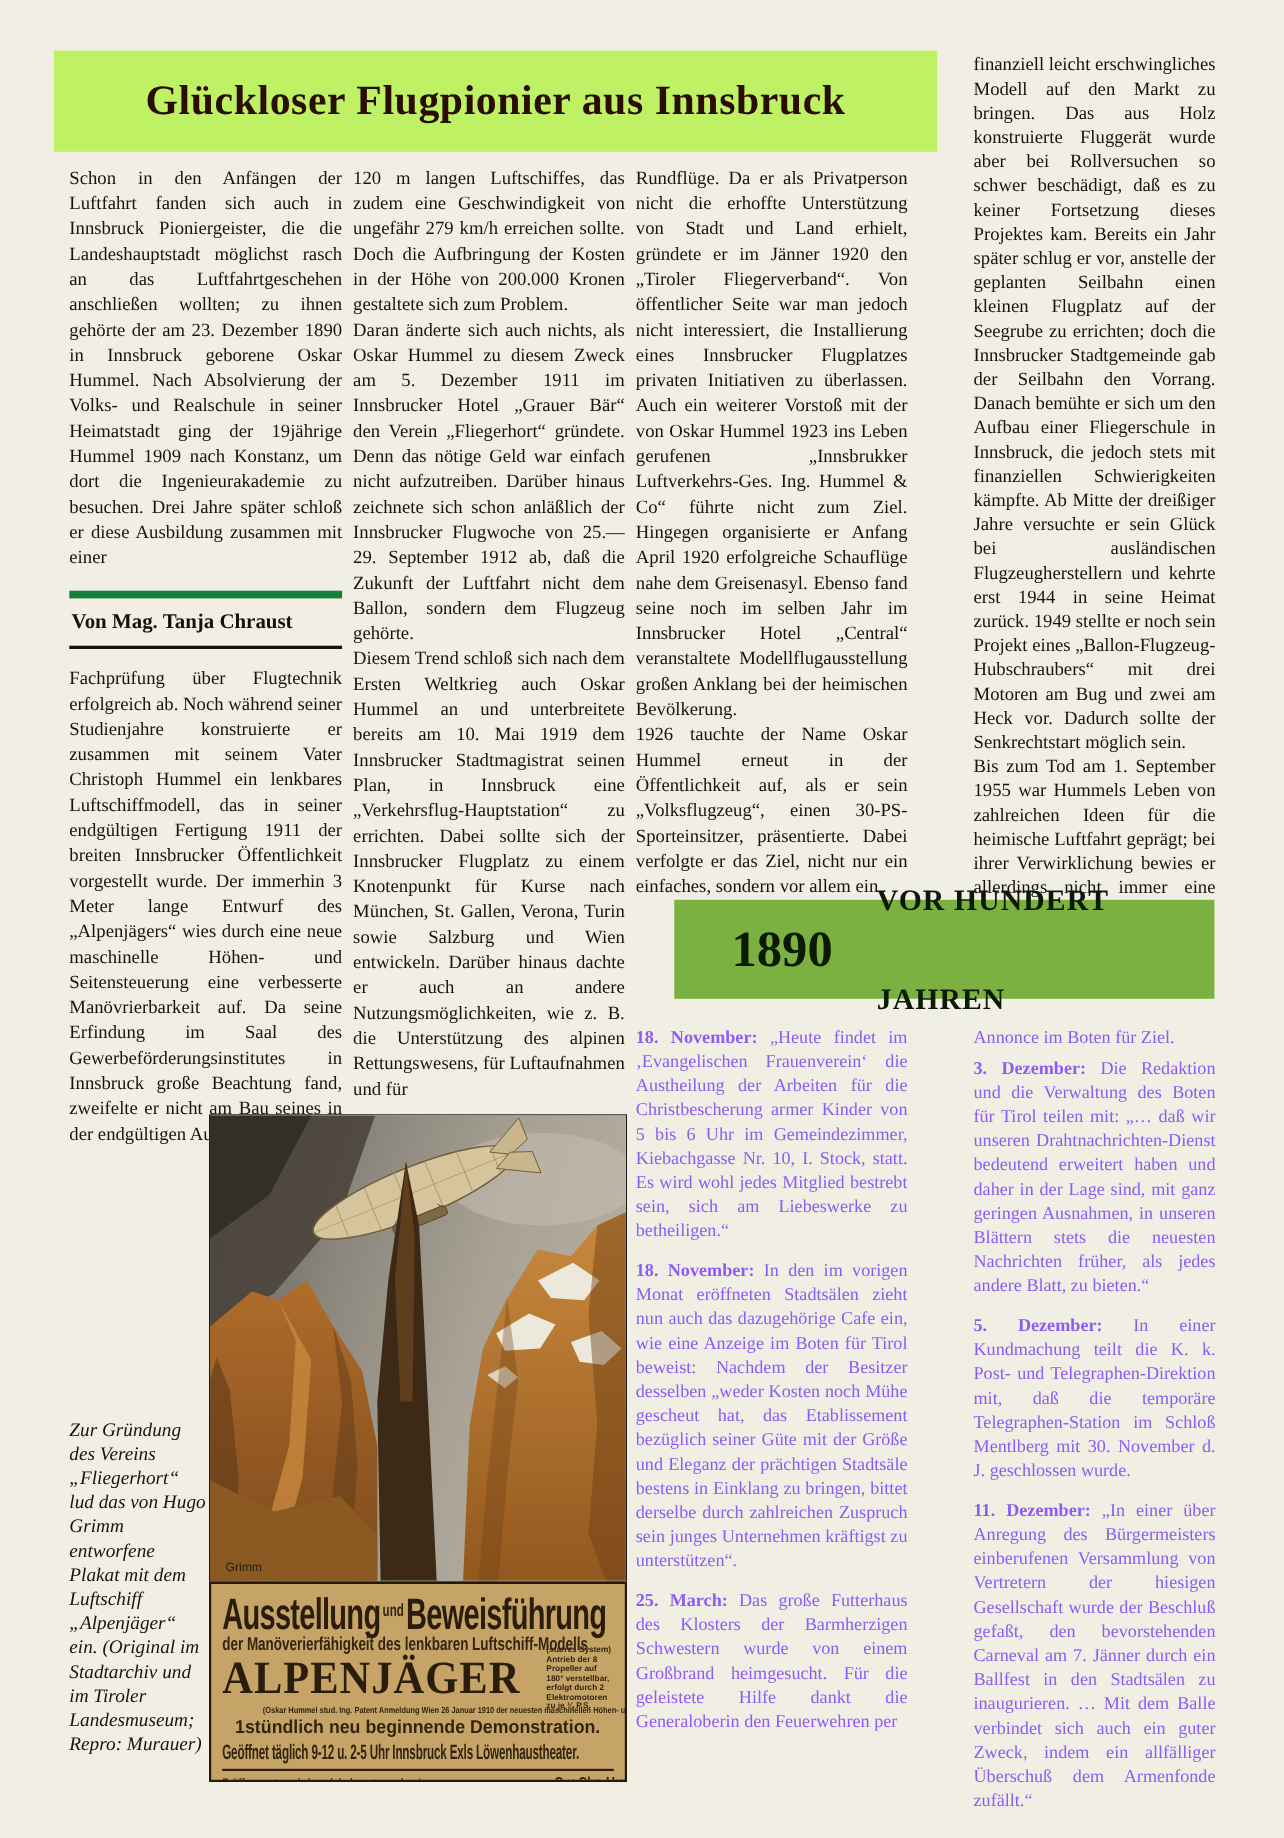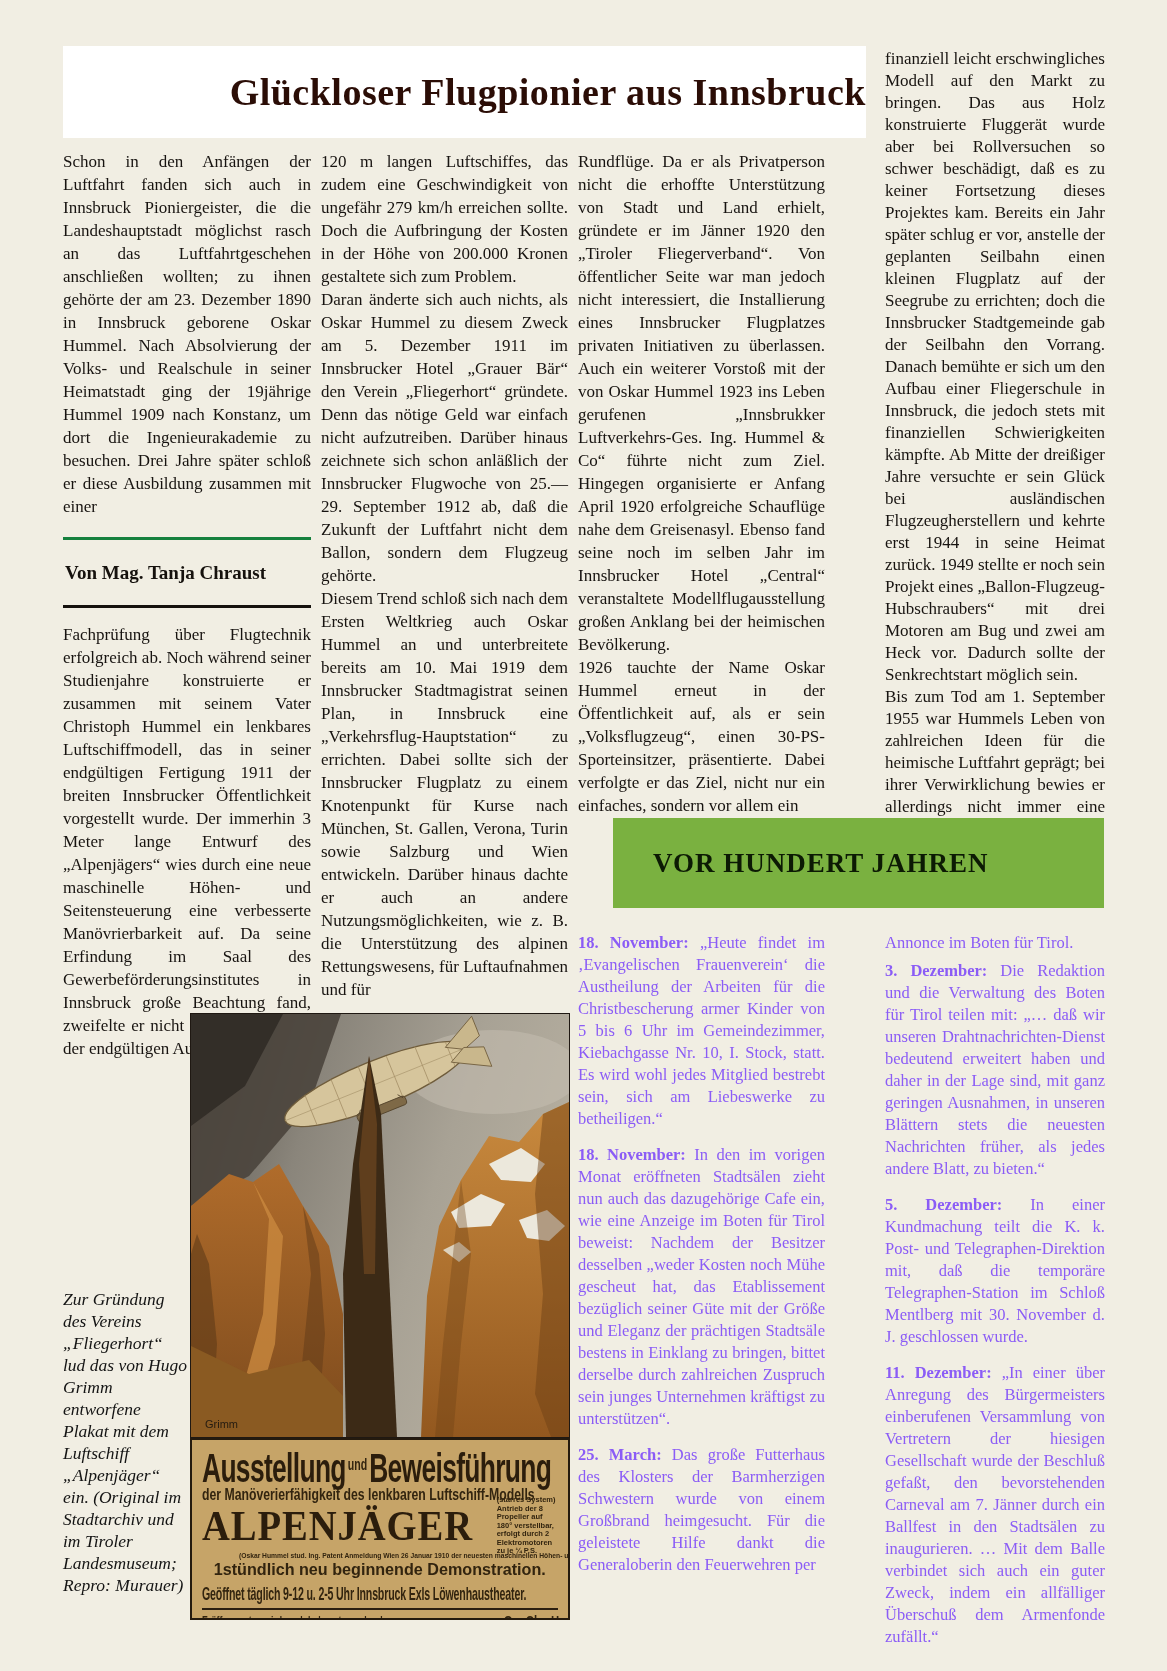--- a/index.html
+++ b/index.html
@@ -1,33 +1,33 @@
 <!DOCTYPE html>
 <html lang="de"><head>
 <meta charset="utf-8">
 <style>
   html,body{margin:0;padding:0;}
   body{width:1167px;height:1671px;background:#e8e5da;font-family:"Liberation Serif",serif;}
   .page{position:relative;width:1167px;height:1671px;background:#f1eee3;overflow:hidden;}
 
   
-  .red-banner{position:absolute;left:63px;top:46px;width:803px;height:92px;background:#ffffff;
-    display:flex;align-items:center;justify-content:flex-end;}
+  .red-banner{position:absolute;left:49px;top:46px;width:803px;height:92px;background:#bef264;
+    display:flex;align-items:center;justify-content:center;}
   .red-banner h1{margin:0;font-size:38px;font-weight:bold;color:#2b0d06;letter-spacing:.5px;white-space:nowrap;}
 
   
   .col{position:absolute;font-size:17px;line-height:23px;color:#171310;text-align:justify;}
   .col p{margin:0;}
   #col1{left:63px;top:150px;width:248px;}
   #col2{left:321px;top:150px;width:247px;}
   #col3{left:578px;top:150px;width:247px;}
   #col4{left:885px;top:48px;width:220px;line-height:22px;}
 
-  .byline{border-top:3px solid #15803d;border-bottom:3px solid #15110d;
-    padding:21px 2px;margin:19px 0 15px 0;font-size:19px;font-weight:bold;text-align:left;color:#15110d;}
+  .byline{border-top:7px solid #15803d;border-bottom:3px solid #15110d;
+    padding:10px 2px;margin:19px 0 15px 0;font-size:19px;font-weight:bold;text-align:left;color:#15110d;}
 
   
   .green-banner{position:absolute;left:613px;top:818px;width:491px;height:90px;background:#7ab140;
     display:flex;align-items:baseline;}
   .green-banner .year{font-size:46px;font-weight:bold;color:#0c1a04;margin-left:52px;align-self:center;line-height:90px;}
   .green-banner .gtitle{font-size:27px;font-weight:bold;color:#0c1a04;letter-spacing:1px;margin-left:40px;align-self:center;line-height:90px;}
 
   
   .low{position:absolute;font-size:16.5px;line-height:22px;color:#8b5cf6;text-align:justify;}
   #lowL{left:578px;top:932px;width:247px;}
@@ -99,31 +99,32 @@
     <p>Rundflüge. Da er als Privatperson nicht die erhoffte Unterstützung von Stadt und Land erhielt, gründete er im Jänner 1920 den „Tiroler Fliegerverband“. Von öffentlicher Seite war man jedoch nicht interessiert, die Installierung eines Innsbrucker Flugplatzes privaten Initiativen zu überlassen. Auch ein weiterer Vorstoß mit der von Oskar Hummel 1923 ins Leben gerufenen „Innsbrukker Luftverkehrs-Ges. Ing. Hummel &amp; Co“ führte nicht zum Ziel. Hingegen organisierte er Anfang April 1920 erfolgreiche Schauflüge nahe dem Greisenasyl. Ebenso fand seine noch im selben Jahr im Innsbrucker Hotel „Central“ veranstaltete Modellflugausstellung großen Anklang bei der heimischen Bevölkerung.</p>
     <p>1926 tauchte der Name Oskar Hummel erneut in der Öffentlichkeit auf, als er sein „Volksflugzeug“, einen 30-PS-Sporteinsitzer, präsentierte. Dabei verfolgte er das Ziel, nicht nur ein einfaches, sondern vor allem ein</p>
   </div>
 
   <div class="col" id="col4">
     <p>finanziell leicht erschwingliches Modell auf den Markt zu bringen. Das aus Holz konstruierte Fluggerät wurde aber bei Rollversuchen so schwer beschädigt, daß es zu keiner Fortsetzung dieses Projektes kam. Bereits ein Jahr später schlug er vor, anstelle der geplanten Seilbahn einen kleinen Flugplatz auf der Seegrube zu errichten; doch die Innsbrucker Stadtgemeinde gab der Seilbahn den Vorrang. Danach bemühte er sich um den Aufbau einer Fliegerschule in Innsbruck, die jedoch stets mit finanziellen Schwierigkeiten kämpfte. Ab Mitte der dreißiger Jahre versuchte er sein Glück bei ausländischen Flugzeugherstellern und kehrte erst 1944 in seine Heimat zurück. 1949 stellte er noch sein Projekt eines „Ballon-Flugzeug-Hubschraubers“ mit drei Motoren am Bug und zwei am Heck vor. Dadurch sollte der Senkrechtstart möglich sein.</p>
     <p>Bis zum Tod am 1. September 1955 war Hummels Leben von zahlreichen Ideen für die heimische Luftfahrt geprägt; bei ihrer Verwirklichung bewies er allerdings nicht immer eine glückliche Hand.</p>
   </div>
 
   <div class="green-banner">
+    <span class="year">1890</span>
     <span class="gtitle">VOR HUNDERT JAHREN</span>
   </div>
 
   <div class="low" id="lowL">
     <p><b class="run-in">18. November:</b> <span>„Heute findet im ‚Evangelischen Frauenverein‘ die Austheilung der Arbeiten für die Christbescherung armer Kinder von 5 bis 6 Uhr im Gemeindezimmer, Kiebachgasse Nr. 10, I. Stock, statt. Es wird wohl jedes Mitglied bestrebt sein, sich am Liebeswerke zu betheiligen.“</span></p>
     <p><b class="run-in">18. November:</b> <span>In den im vorigen Monat eröffneten Stadtsälen zieht nun auch das dazugehörige Cafe ein, wie eine Anzeige im Boten für Tirol beweist: Nachdem der Besitzer desselben „weder Kosten noch Mühe gescheut hat, das Etablissement bezüglich seiner Güte mit der Größe und Eleganz der prächtigen Stadtsäle bestens in Einklang zu bringen, bittet derselbe durch zahlreichen Zuspruch sein junges Unternehmen kräftigst zu unterstützen“.</span></p>
     <p><b class="run-in">25. March:</b> <span>Das große Futterhaus des Klosters der Barmherzigen Schwestern wurde von einem Großbrand heimgesucht. Für die geleistete Hilfe dankt die Generaloberin den Feuerwehren per</span></p>
   </div>
 
   <div class="low" id="lowR">
-    <p class="lead">Annonce im Boten für Tirol.</p>
+    <p class="lead">Annonce im Boten für Ziel.</p>
     <p><b class="run-in">3. Dezember:</b> <span>Die Redaktion und die Verwaltung des Boten für Tirol teilen mit: „… daß wir unseren Drahtnachrichten-Dienst bedeutend erweitert haben und daher in der Lage sind, mit ganz geringen Ausnahmen, in unseren Blättern stets die neuesten Nachrichten früher, als jedes andere Blatt, zu bieten.“</span></p>
     <p><b class="run-in">5. Dezember:</b> <span>In einer Kundmachung teilt die K. k. Post- und Telegraphen-Direktion mit, daß die temporäre Telegraphen-Station im Schloß Mentlberg mit 30. November d. J. geschlossen wurde.</span></p>
     <p><b class="run-in">11. Dezember:</b> <span>„In einer über Anregung des Bürgermeisters einberufenen Versammlung von Vertretern der hiesigen Gesellschaft wurde der Beschluß gefaßt, den bevorstehenden Carneval am 7. Jänner durch ein Ballfest in den Stadtsälen zu inaugurieren. … Mit dem Balle verbindet sich auch ein guter Zweck, indem ein allfälliger Überschuß dem Armenfonde zufällt.“</span></p>
   </div>
 
   <div class="caption">Zur Gründung des Vereins „Fliegerhort“ lud das von Hugo Grimm entworfene Plakat mit dem Luftschiff „Alpenjäger“ ein. (Original im Stadtarchiv und im Tiroler Landesmuseum; Repro: Murauer)</div>
 
   <div class="poster">
 
     <div class="painting">

